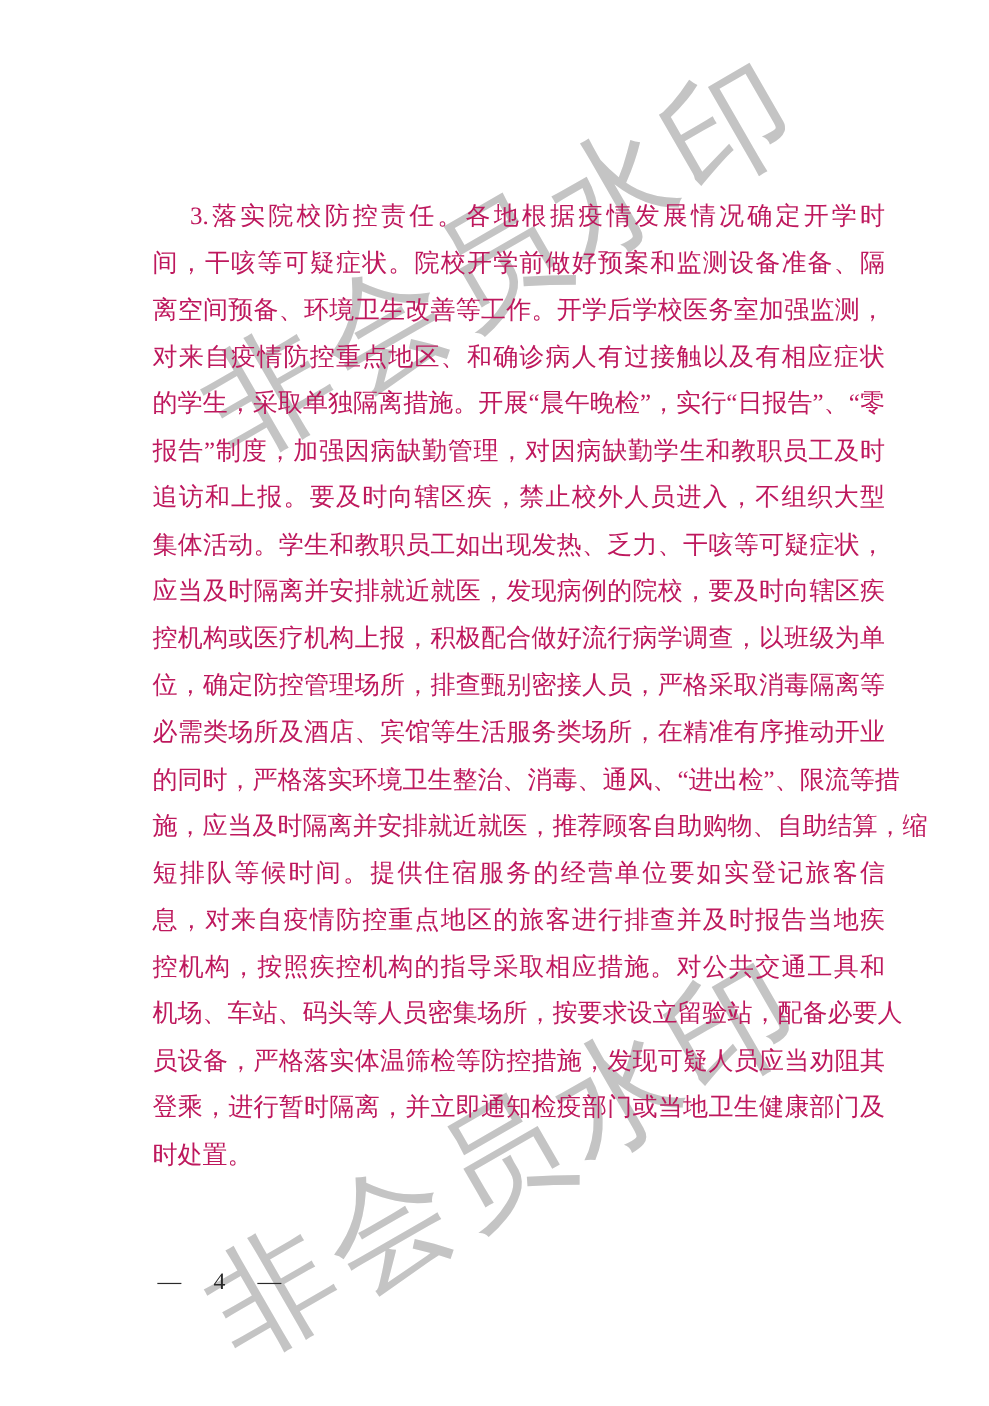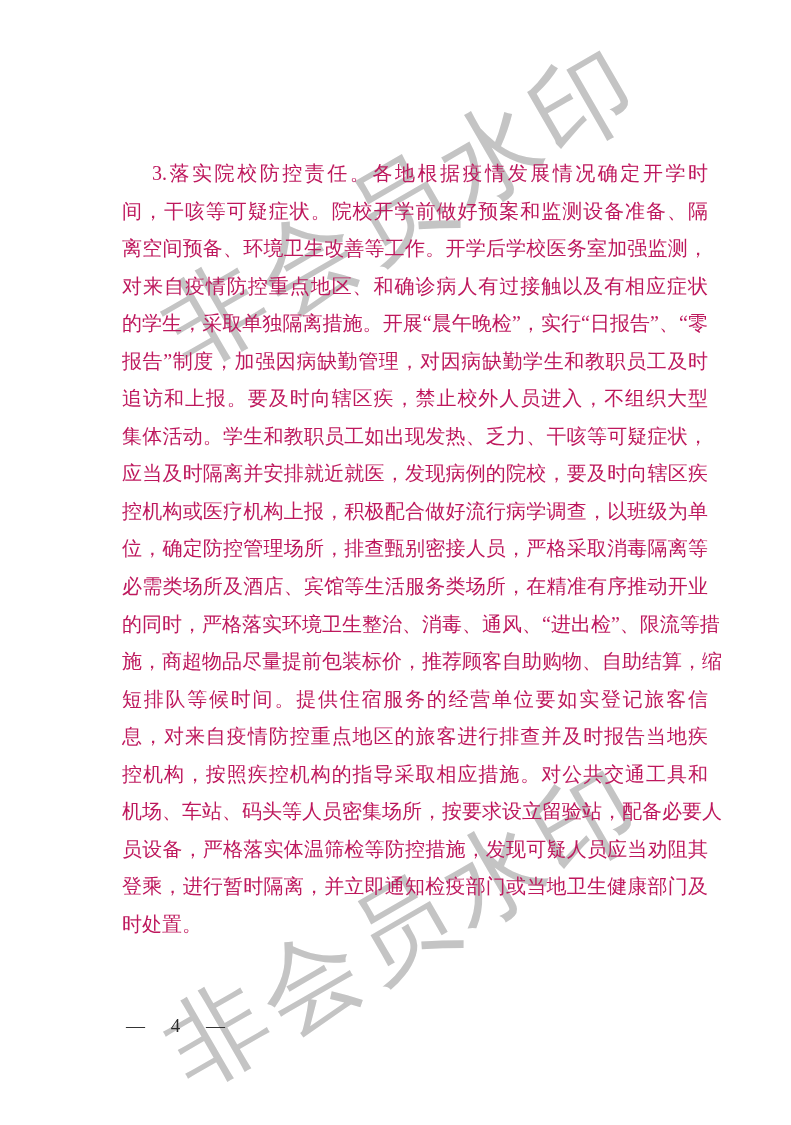--- a/index.html
+++ b/index.html
@@ -80,21 +80,21 @@
       <div class="line mid">对来自疫情防控重点地区、和确诊病人有过接触以及有相应症状</div>
       <div class="line mid">的学生，采取单独隔离措施。开展“晨午晚检”，实行“日报告”、“零</div>
       <div class="line mid">报告”制度，加强因病缺勤管理，对因病缺勤学生和教职员工及时</div>
       <div class="line mid">追访和上报。要及时向辖区疾，禁止校外人员进入，不组织大型</div>
       <div class="line mid">集体活动。学生和教职员工如出现发热、乏力、干咳等可疑症状，</div>
       <div class="line mid">应当及时隔离并安排就近就医，发现病例的院校，要及时向辖区疾</div>
       <div class="line mid">控机构或医疗机构上报，积极配合做好流行病学调查，以班级为单</div>
       <div class="line mid">位，确定防控管理场所，排查甄别密接人员，严格采取消毒隔离等</div>
       <div class="line mid">必需类场所及酒店、宾馆等生活服务类场所，在精准有序推动开业</div>
       <div class="line mid">的同时，严格落实环境卫生整治、消毒、通风、“进出检”、限流等措</div>
-      <div class="line mid">施，商超物品尽量提前包装标价，推荐顾客自助购物、自助结算，缩</div>
+      <div class="line mid">施，应当及时隔离并安排就近就医，推荐顾客自助购物、自助结算，缩</div>
       <div class="line mid">短排队等候时间。提供住宿服务的经营单位要如实登记旅客信</div>
       <div class="line mid">息，对来自疫情防控重点地区的旅客进行排查并及时报告当地疾</div>
       <div class="line mid">控机构，按照疾控机构的指导采取相应措施。对公共交通工具和</div>
       <div class="line mid">机场、车站、码头等人员密集场所，按要求设立留验站，配备必要人</div>
       <div class="line mid">员设备，严格落实体温筛检等防控措施，发现可疑人员应当劝阻其</div>
       <div class="line mid">登乘，进行暂时隔离，并立即通知检疫部门或当地卫生健康部门及</div>
       <div class="line last">时处置。</div>
     </div>
 
   <div class="page-number">— 4 —</div>

